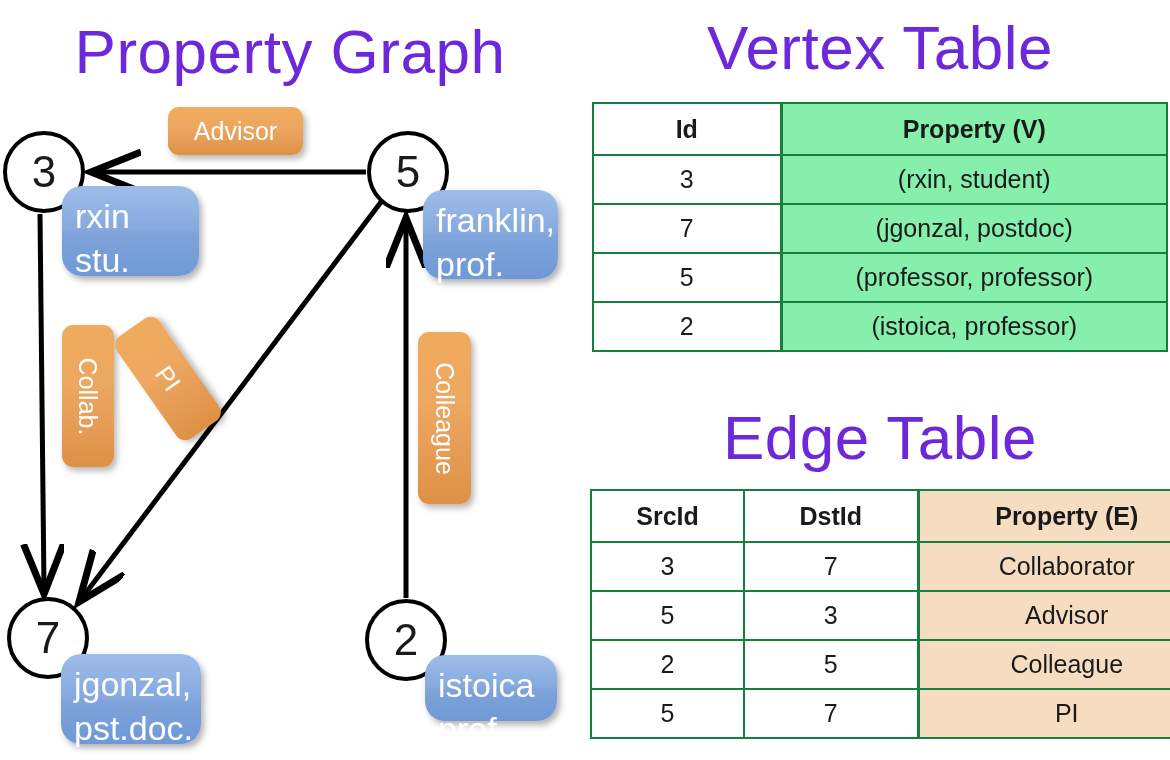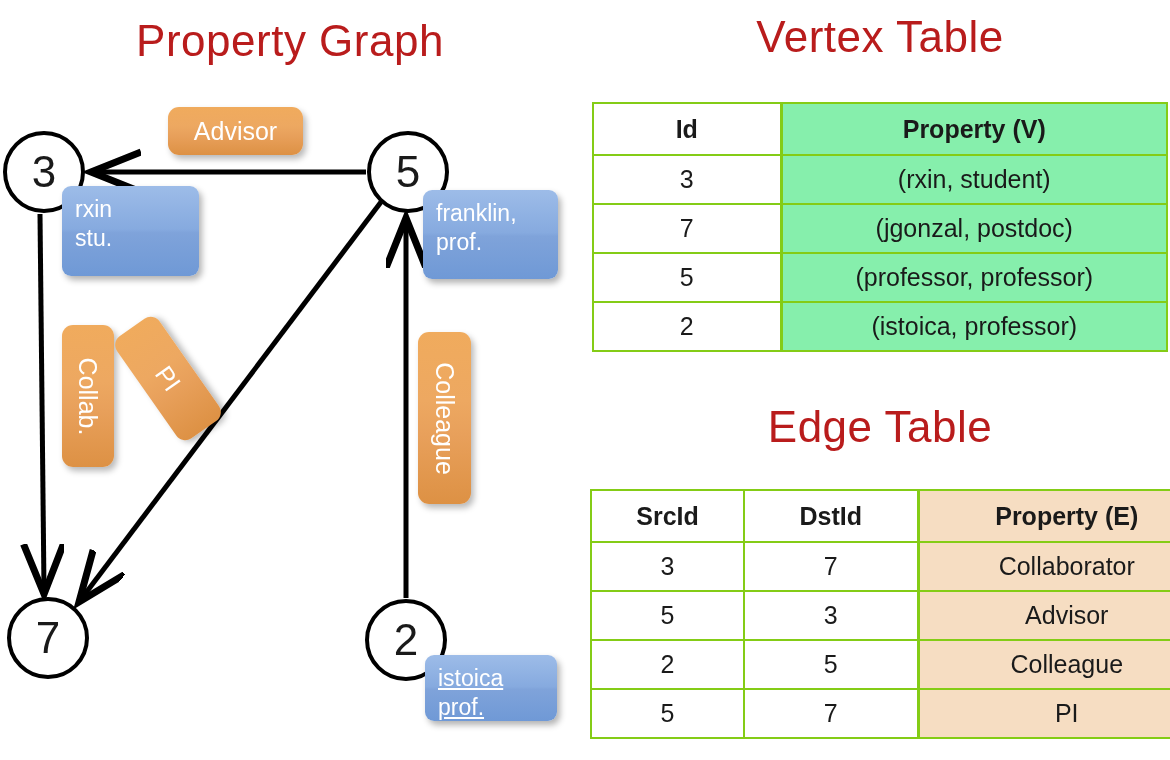--- a/index.html
+++ b/index.html
@@ -13,23 +13,23 @@
     position: relative;
     font-family: "Liberation Sans", sans-serif;
     color: #000000;
     overflow: hidden;
   }
 
   
   .title {
     position: absolute;
     font-weight: 400;
-    font-size: 44px;
+    font-size: 62px;
     letter-spacing: 0.5px;
-    color: #b91c1c;
+    color: #6d28d9;
     text-align: center;
     white-space: nowrap;
   }
   #title-property-graph { left: 0px;   top: 16px;  width: 580px; }
   #title-vertex-table   { left: 590px; top: 12px;  width: 580px; }
   #title-edge-table     { left: 590px; top: 402px; width: 580px; }
 
   
   #graph-panel {
     position: absolute;
@@ -55,34 +55,34 @@
     z-index: 4;
   }
   #node-3 { left: 3px;   top: 131px; }
   #node-5 { left: 367px; top: 131px; }
   #node-7 { left: 7px;   top: 597px; }
   #node-2 { left: 365px; top: 599px; }
 
   
   .prop-box {
     position: absolute;
-    border-radius: 9px;
+    border-radius: 20px;
     background: linear-gradient(180deg, #9dbce8 0%, #86aadf 48%, #7fa3da 52%, #6f99d6 100%);
     box-shadow: 3px 4px 6px rgba(0,0,0,0.30);
     color: #ffffff;
-    font-size: 23px;
+    font-size: 34px;
     line-height: 1.28;
     padding: 9px 13px;
     box-sizing: border-box;
     z-index: 6;
   }
   #prop-rxin     { left: 62px;  top: 186px; width: 137px; height: 90px; }
   #prop-franklin { left: 423px; top: 190px; width: 135px; height: 89px; }
   #prop-jgonzal  { left: 61px;  top: 654px; width: 140px; height: 90px; }
-  #prop-istoica  { left: 425px; top: 655px; width: 132px; height: 66px; text-decoration: underline; }
+  #prop-istoica  { left: 425px; top: 655px; width: 132px; height: 66px; }
 
   
   .edge-label {
     position: absolute;
     border-radius: 11px;
     background: linear-gradient(180deg, #f0ab5d 0%, #eda861 40%, #e8a05b 60%, #dd9144 100%);
     box-shadow: 3px 4px 6px rgba(0,0,0,0.28);
     color: #ffffff;
     font-size: 25px;
     display: flex;
@@ -111,21 +111,21 @@
   }
 
   
   .data-table {
     position: absolute;
     border-collapse: collapse;
     table-layout: fixed;
     font-size: 25px;
   }
   .data-table td, .data-table th {
-    border: 2px solid #84cc16;
+    border: 2px solid #15803d;
     height: 47px;
     text-align: center;
     padding: 0 4px;
     font-weight: normal;
     color: #1a1a1a;
     white-space: nowrap;
     overflow: hidden;
   }
   .data-table th {
     font-weight: bold;
@@ -171,20 +171,24 @@
   <div class="node" id="node-2">2</div>
 
   <div class="prop-box" id="prop-rxin">
     <div>rxin</div>
     <div>stu.</div>
   </div>
   <div class="prop-box" id="prop-franklin">
     <div>franklin,</div>
     <div>prof.</div>
   </div>
+  <div class="prop-box" id="prop-jgonzal">
+    <div>jgonzal,</div>
+    <div>pst.doc.</div>
+  </div>
   <div class="prop-box" id="prop-istoica">
     <div>istoica</div>
     <div>prof.</div>
   </div>
 
   <div class="edge-label" id="edge-advisor">
     <span>Advisor</span>
   </div>
   <div class="edge-label" id="edge-collab">
     <span class="vert-text">Collab.</span>

